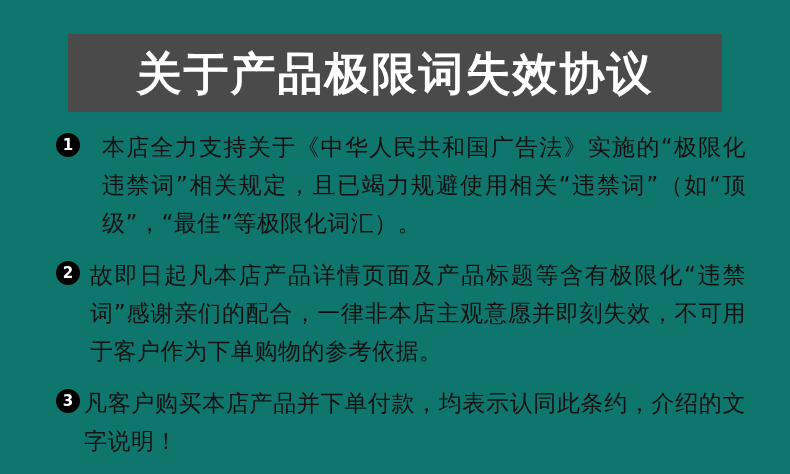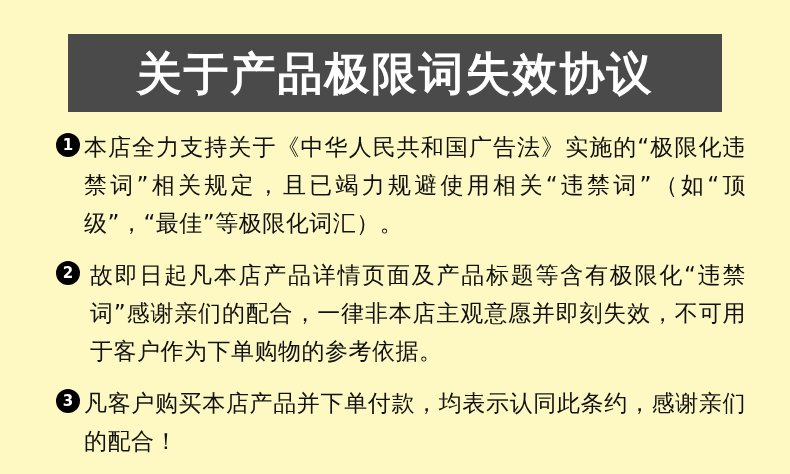--- a/index.html
+++ b/index.html
@@ -11,21 +11,21 @@
     height: 474px;
     background: #ffffff;
     font-family: "DejaVu Sans", "Liberation Sans", sans-serif;
     overflow: hidden;
   }
   .page {
     position: relative;
     width: 790px;
     height: 474px;
     box-sizing: border-box;
-    background: #fef9c3;
+    background: #0f766e;
   }
   .title-bar {
     position: absolute;
     left: 68px;
     top: 34px;
     width: 654px;
     height: 78px;
     background: #4a4a4a;
     display: flex;
     align-items: center;
@@ -66,21 +66,21 @@
     font-family: "DejaVu Sans", "Liberation Sans", sans-serif;
   }
   .clause-body {
     flex: 1 1 auto;
     font-size: 23px;
     line-height: 38px;
     color: #111111;
     text-align: justify;
     letter-spacing: 0.5px;
   }
-  .clause-1 .clause-body { padding-left: 0px; }
+  .clause-1 .clause-body { padding-left: 0px; margin-left: 18px; }
   .clause-2 .clause-body { padding-left: 6px; }
   .clause-3 .clause-body { padding-left: 0px; }
 </style>
 </head>
 <body>
 
 <div class="page">
 
   <div class="title-bar">
     <div class="title-text">关于产品极限词失效协议</div>
@@ -93,18 +93,18 @@
       <div class="clause-body">本店全力支持关于《中华人民共和国广告法》实施的“极限化违禁词”相关规定，且已竭力规避使用相关“违禁词”（如“顶级”，“最佳”等极限化词汇）。</div>
     </div>
 
     <div class="clause clause-2">
       <div class="marker">2</div>
       <div class="clause-body">故即日起凡本店产品详情页面及产品标题等含有极限化“违禁词”感谢亲们的配合，一律非本店主观意愿并即刻失效，不可用于客户作为下单购物的参考依据。</div>
     </div>
 
     <div class="clause clause-3">
       <div class="marker">3</div>
-      <div class="clause-body">凡客户购买本店产品并下单付款，均表示认同此条约，感谢亲们的配合！</div>
+      <div class="clause-body">凡客户购买本店产品并下单付款，均表示认同此条约，介绍的文字说明！</div>
     </div>
 
   </div>
 
 </div>
 
 </body></html>

